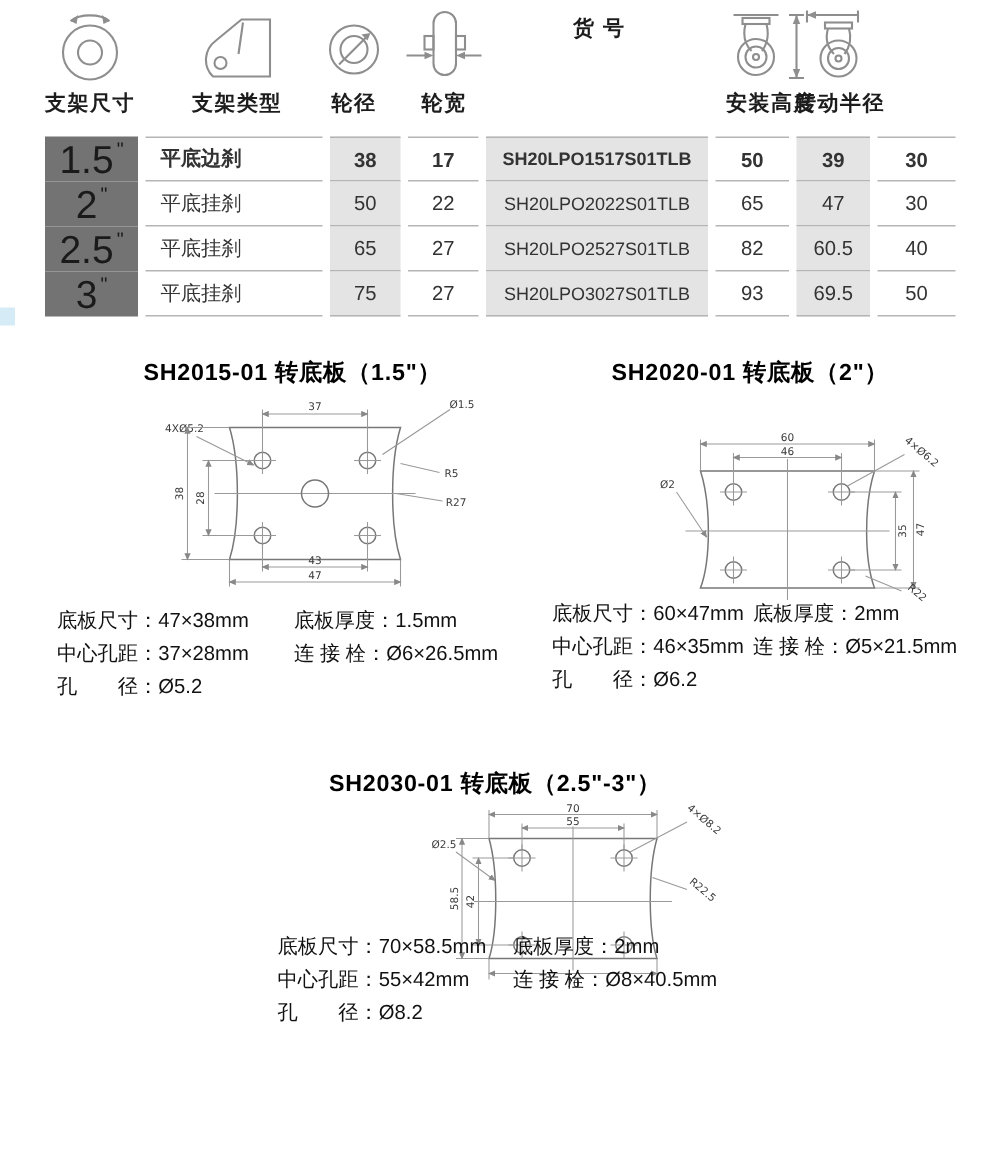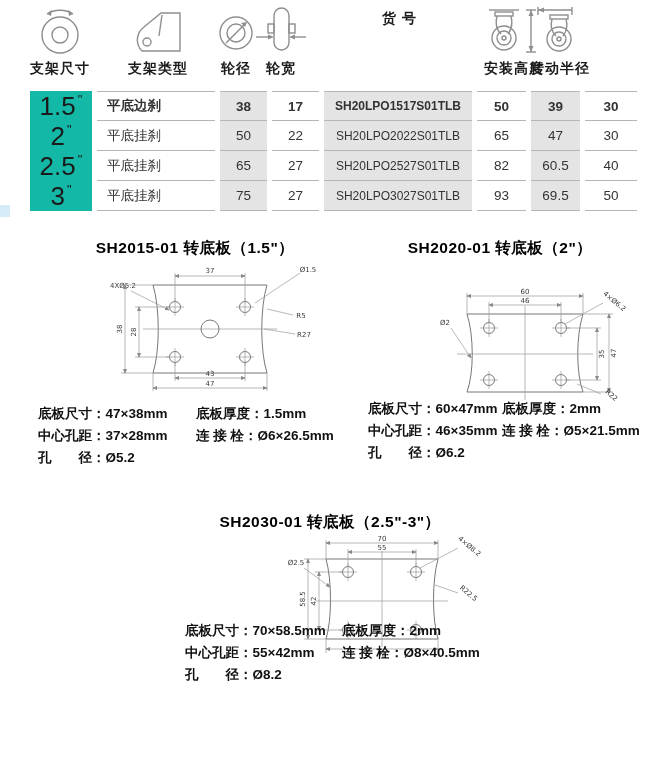--- a/index.html
+++ b/index.html
@@ -18,33 +18,33 @@
     position:absolute;left:30px;top:91px;
     display:grid;
     grid-template-columns:62px 118px 47px 47px 148px 49px 49px 52px;
     column-gap:5px;row-gap:0;
     grid-auto-rows:30px;
   }
   .cell{display:flex;align-items:center;justify-content:center;font-size:13.5px;color:#333;}
   .cell.bord{border-bottom:1px solid #b5b5b5;}
   .cell.bt{border-top:1px solid #b5b5b5;font-weight:bold;}
   .cell.shade{background:#e4e4e4;}
-  .cell.blue{background:#14b8a6;border:none;}
+  .cell.blue{background:#737373;border:none;}
   .cell.type{justify-content:flex-start;padding-left:10px;font-size:13.5px;}
   .cell.code{font-size:12px;letter-spacing:0;}
   .cell.size{font-size:26px;color:#1a1a1a;font-weight:normal;}
   .size .inch{font-size:13px;margin-left:2px;transform:translateY(-7px);}
   #edge-fragment{position:absolute;left:0;top:205px;width:10px;height:12px;background:#d5ebf5;}
   
   .sec-title{position:absolute;font-size:15.5px;font-weight:600;color:#000;text-align:center;letter-spacing:0.5px;}
   .drawing{position:absolute;}
   .dw{stroke:#777;fill:none;stroke-width:1;}
   .thin{stroke:#999;fill:none;stroke-width:0.7;}
   .dt{fill:#3a3a3a;font-size:7px;font-family:"DejaVu Sans",sans-serif;}
-  .specs{position:absolute;font-size:13.5px;font-weight:bold;color:#111;line-height:22px;white-space:nowrap;}
+  .specs{position:absolute;font-size:13.5px;font-weight:normal;color:#111;line-height:22px;white-space:nowrap;}
 </style>
 </head>
 <body>
 
 <div id="page">
 
   <div class="hgroup" style="left:20px;width:80px;">
     <div class="hicon">
       <svg width="66" height="50" viewBox="0 0 66 50">
         <path class="ic" d="M20,8 A16,9 0 0 1 46,8"></path>
@@ -73,21 +73,21 @@
       <svg width="46" height="50" viewBox="0 0 46 50">
         <circle class="ic" cx="23" cy="27" r="16"></circle>
         <circle class="ic" cx="23" cy="27" r="9"></circle>
         <line class="ic" x1="13" y1="37" x2="32" y2="18"></line>
         <path d="M34,16 l-6,1 l4,4 z" fill="#8e8e8e" stroke="none"></path>
       </svg>
     </div>
     <div class="hlabel">轮径</div>
   </div>
 
-  <div class="hgroup" style="left:251px;width:60px;">
+  <div class="hgroup" style="left:266px;width:60px;">
     <div class="hicon">
       <svg width="54" height="50" viewBox="0 0 54 50">
         <rect class="ic" x="20" y="2" width="15" height="42" rx="7.5"></rect>
         <rect class="ic" x="14" y="18" width="6" height="9"></rect>
         <rect class="ic" x="35" y="18" width="6" height="9"></rect>
         <line class="ic" x1="2" y1="31" x2="17" y2="31"></line>
         <path d="M20,31 l-6,-2.5 l0,5 z" fill="#8e8e8e" stroke="none"></path>
         <line class="ic" x1="52" y1="31" x2="38" y2="31"></line>
         <path d="M35,31 l6,-2.5 l0,5 z" fill="#8e8e8e" stroke="none"></path>
       </svg>

